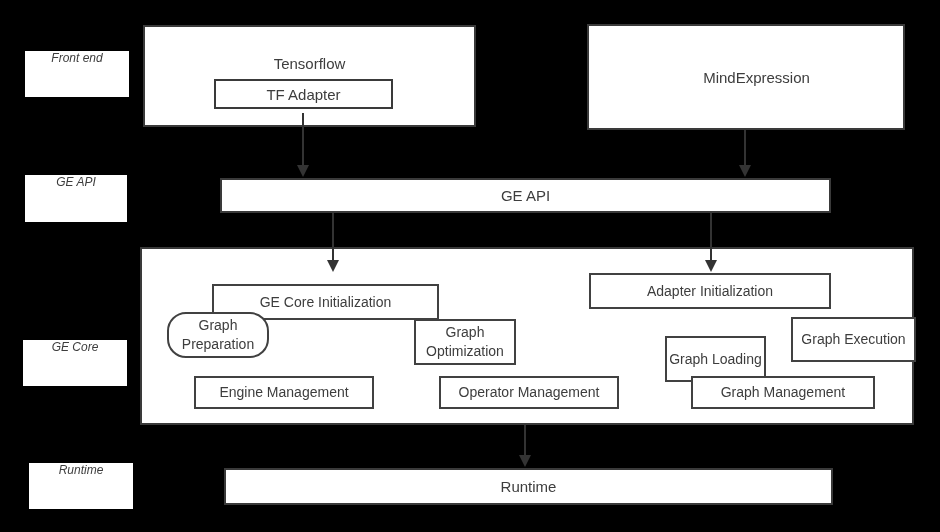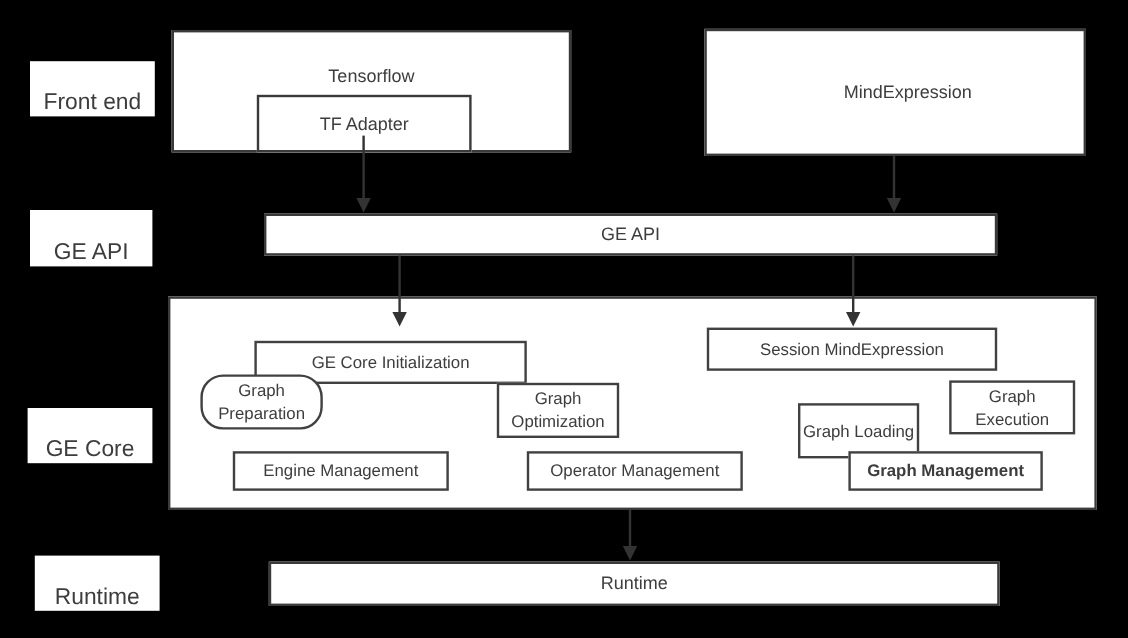--- a/index.html
+++ b/index.html
@@ -13,23 +13,24 @@
     height: 532px;
     background: var(--background, #000000);
     font-family: "Liberation Sans", sans-serif;
     color: var(--text, #3d3d3d);
     overflow: hidden;
   }
   .label-box {
     position: absolute;
     background: var(--box_fill, #ffffff);
     display: flex;
-    align-items: flex-end;
+    align-items: flex-start;
     justify-content: center;
-    font-size: 19px;
+    font-size: 12px;
+    font-style: italic;
   }
   .box {
     position: absolute;
     background: var(--box_fill, #ffffff);
     border: 2px solid var(--box_border, #3a3a3a);
     box-sizing: border-box;
     display: flex;
     align-items: center;
     justify-content: center;
     font-size: 15px;
@@ -43,40 +44,40 @@
   
   #label-front-end { left: 25px; top: 51px;  width: 104px; height: 46px; }
   #label-ge-api    { left: 25px; top: 175px; width: 102px; height: 47px; }
   #label-ge-core   { left: 23px; top: 340px; width: 104px; height: 46px; }
   #label-runtime   { left: 29px; top: 463px; width: 104px; height: 46px; }
   
   #box-tensorflow {
     left: 143px; top: 25px; width: 333px; height: 102px;
     align-items: flex-start; padding-top: 28px;
   }
-  #box-tf-adapter     { left: 214px; top: 79px;  width: 179px; height: 48px; text-align: right; }
+  #box-tf-adapter     { left: 214px; top: 79px;  width: 179px; height: 30px; text-align: right; }
   #box-mindexpression { left: 587px; top: 24px;  width: 318px; height: 106px; padding-left: 21px; }
   
   #box-ge-api { left: 220px; top: 178px; width: 611px; height: 35px; }
   
   #box-ge-core { left: 140px; top: 247px; width: 774px; height: 178px; }
   
   #box-ge-core-init { left: 212px; top: 284px; width: 227px; height: 36px; }
   #box-session-init { left: 589px; top: 273px; width: 242px; height: 36px; }
   
   #box-graph-preparation  { left: 167px; top: 312px; width: 102px; height: 46px; border-radius: 19px; }
   #box-graph-partition    { left: 286px; top: 319px; width: 102px; height: 46px; }
   #box-graph-optimization { left: 414px; top: 319px; width: 102px; height: 46px; }
   #box-graph-compilation  { left: 540px; top: 319px; width: 102px; height: 46px; }
   #box-graph-loading      { left: 665px; top: 318px; width: 101px; height: 46px; margin-top: 18px; }
-  #box-graph-execution    { left: 791px; top: 317px; width: 105px; height: 45px; }
+  #box-graph-execution    { left: 791px; top: 317px; width: 125px; height: 45px; }
   
   #box-engine-management   { left: 194px; top: 376px; width: 180px; height: 33px; }
   #box-operator-management { left: 439px; top: 376px; width: 180px; height: 33px; }
-  #box-graph-management    { left: 707px; top: 376px; width: 162px; height: 33px; font-weight: bold; }
+  #box-graph-management    { left: 691px; top: 376px; width: 184px; height: 33px; }
   
   #box-runtime { left: 224px; top: 468px; width: 609px; height: 37px; }
   
   .arrow { position: absolute; width: 12px; }
   .arrow::before {
     content: '';
     position: absolute;
     left: 5px; top: 0; bottom: 11px;
     width: 2px;
     background: var(--arrow, #333333);
@@ -127,21 +128,21 @@
   <div class="box" id="box-ge-api">
     <span>GE API</span>
   </div>
 
   <div class="box" id="box-ge-core"></div>
 
   <div class="box subbox" id="box-ge-core-init">
     <span>GE Core Initialization</span>
   </div>
   <div class="box subbox" id="box-session-init">
-    <span>Session MindExpression</span>
+    <span>Adapter Initialization</span>
   </div>
 
   <div class="box subbox" id="box-graph-preparation">
     <span>Graph Preparation</span>
   </div>
   <div class="box subbox" id="box-graph-optimization">
     <span>Graph Optimization</span>
   </div>
   <div class="box subbox" id="box-graph-loading">
     <span>Graph Loading</span>

